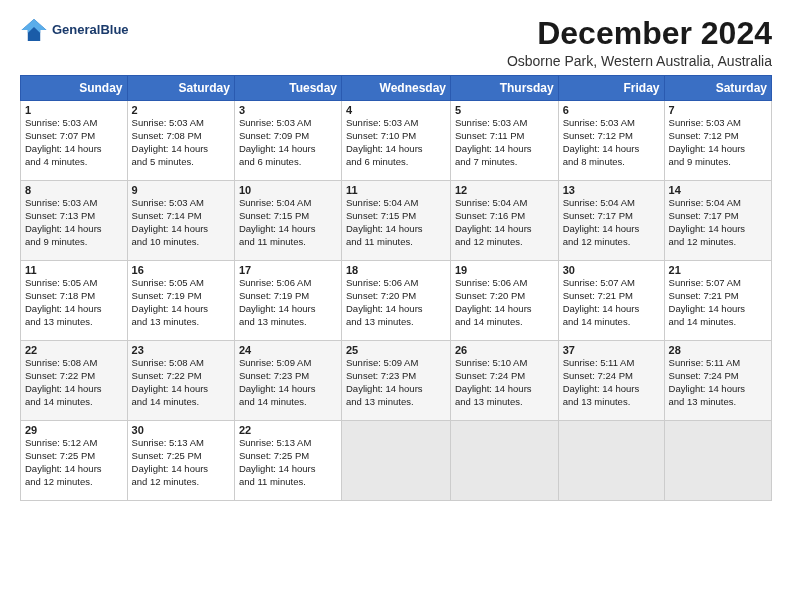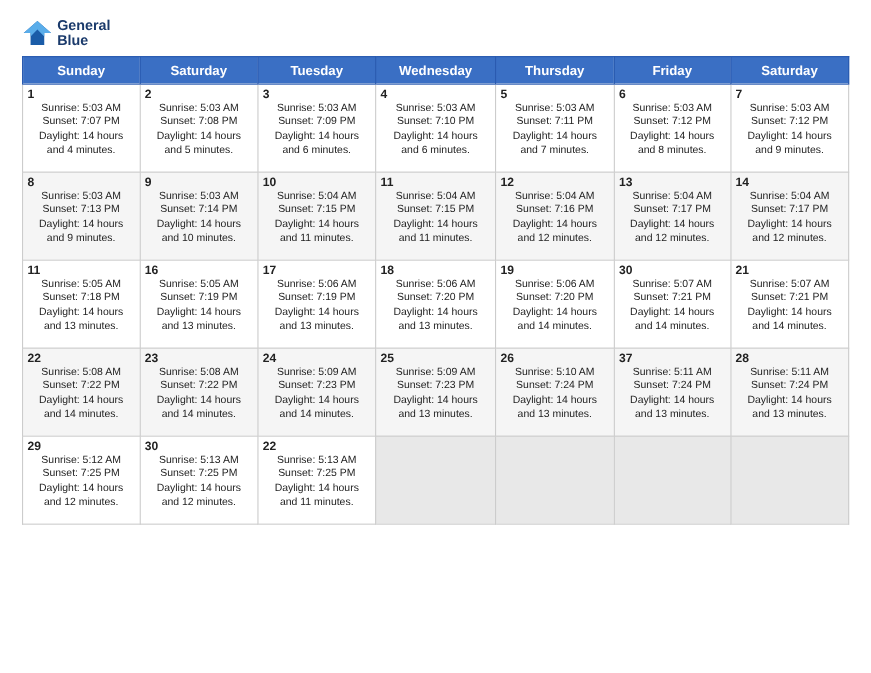--- a/index.html
+++ b/index.html
@@ -22,21 +22,20 @@
       align-items: flex-start;
       margin-bottom: 6px;
     }
     .logo {
       display: flex;
       align-items: center;
       gap: 4px;
     }
     .logo-text {
       display: flex;
-      flex-direction: column;
       font-size: 13px;
       font-weight: bold;
       color: #1a3a6b;
       line-height: 1.1;
     }
     .logo-icon {
       width: 28px;
       height: 28px;
     }
     .title-block {
@@ -58,21 +57,21 @@
       border-collapse: collapse;
       border: 1px solid #ccc;
       font-size: 10px;
     }
     .calendar thead tr th {
       background: #3a6fc4;
       color: #fff;
       font-size: 12px;
       font-weight: bold;
       padding: 5px 4px;
-      text-align: center;
+      text-align: right;
       border: 1px solid #2a5ab0;
     }
     .calendar tbody tr td {
       vertical-align: top;
       border: 1px solid #ccc;
       padding: 3px 4px;
       height: 80px;
       width: 113px;
       color: #222;
       background: #fff;
@@ -86,40 +85,43 @@
     .day-num {
       font-weight: bold;
       font-size: 11px;
       display: block;
       margin-bottom: 1px;
     }
     .day-info {
       font-size: 9.5px;
       line-height: 1.35;
       color: #222;
-      text-align: center;
     }
   </style>
 </head>
 <body>
 
 <div class="page">
   <div class="header">
     <div class="logo">
       <svg class="logo-icon" viewBox="0 0 36 36">
         <rect x="0" y="0" width="36" height="36" fill="white"></rect>
 
         <polygon points="18,4 34,18 26,18 26,32 10,32 10,18 2,18" fill="#1a5ca8"></polygon>
         <polygon points="18,4 34,18 26,18 26,22 18,14 10,22 10,18 2,18" fill="#5aadea"></polygon>
       </svg>
       <div class="logo-text">
         <span>General</span>
         <span>Blue</span>
       </div>
     </div>
+    <div class="title-block">
+      <div class="month-title">December 2024</div>
+      <div class="location">Osborne Park, Western Australia, Australia</div>
+    </div>
   </div>
 
   <table class="calendar">
     <thead>
       <tr>
 
       <th>Sunday</th>
           <th>Saturday</th>
           <th>Tuesday</th>
           <th>Wednesday</th>

